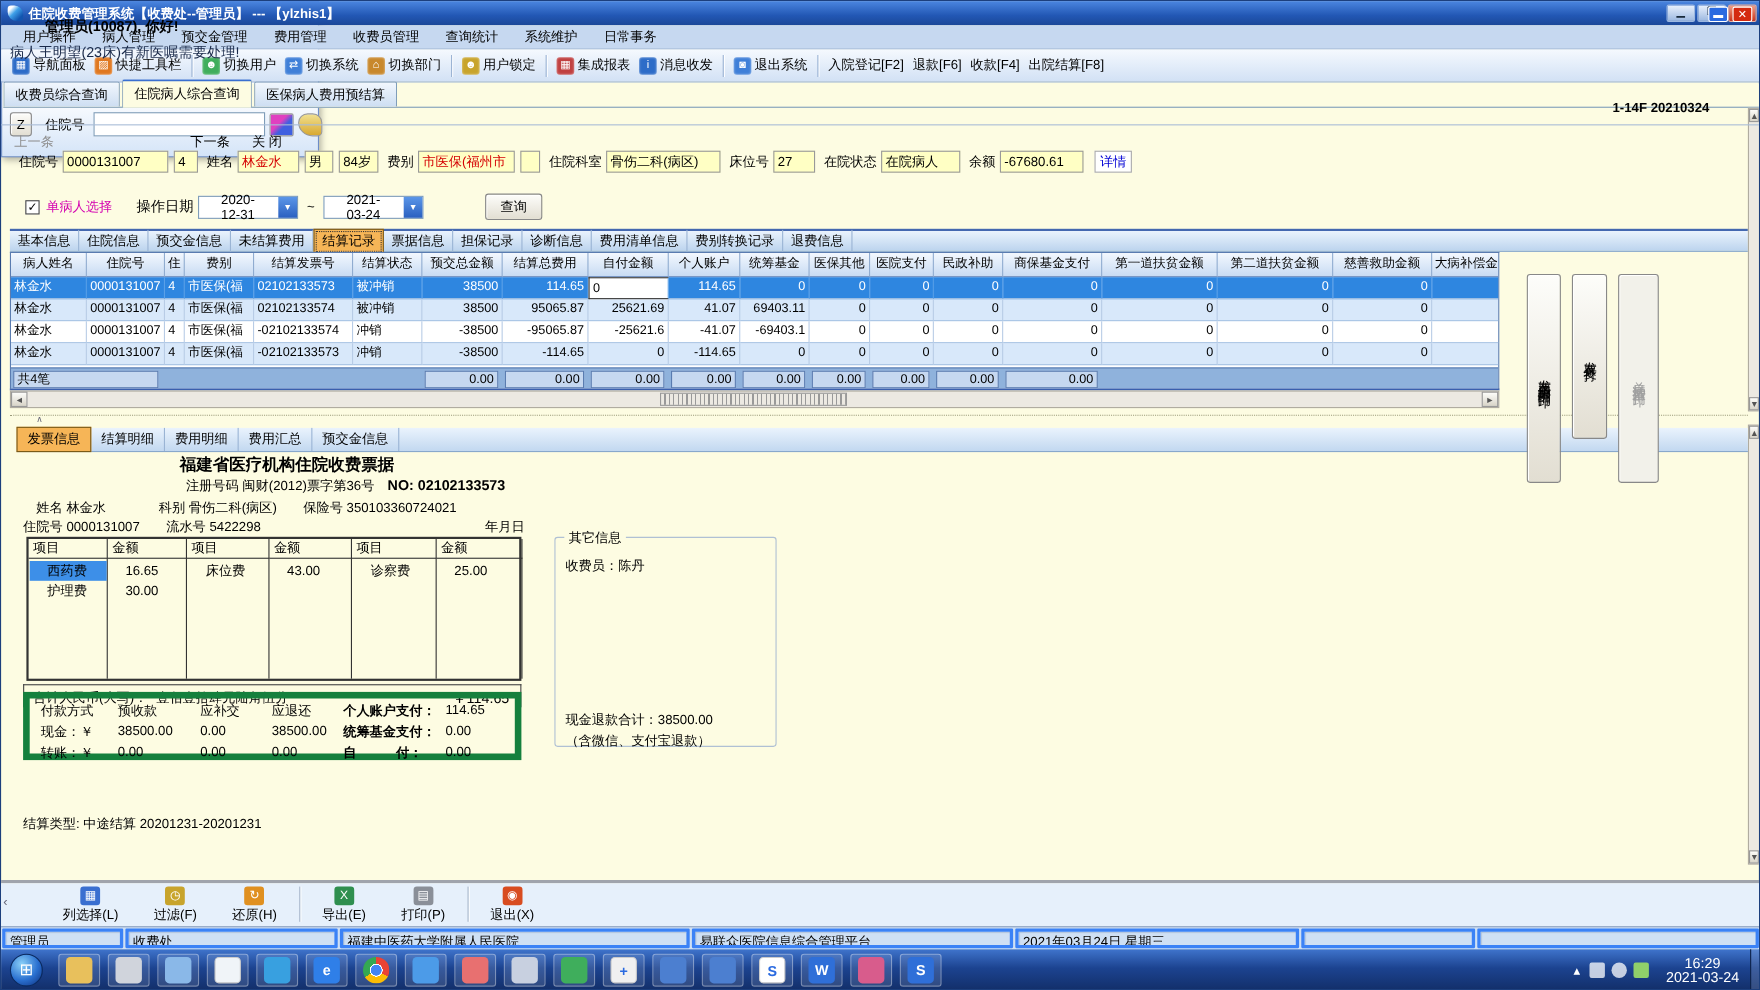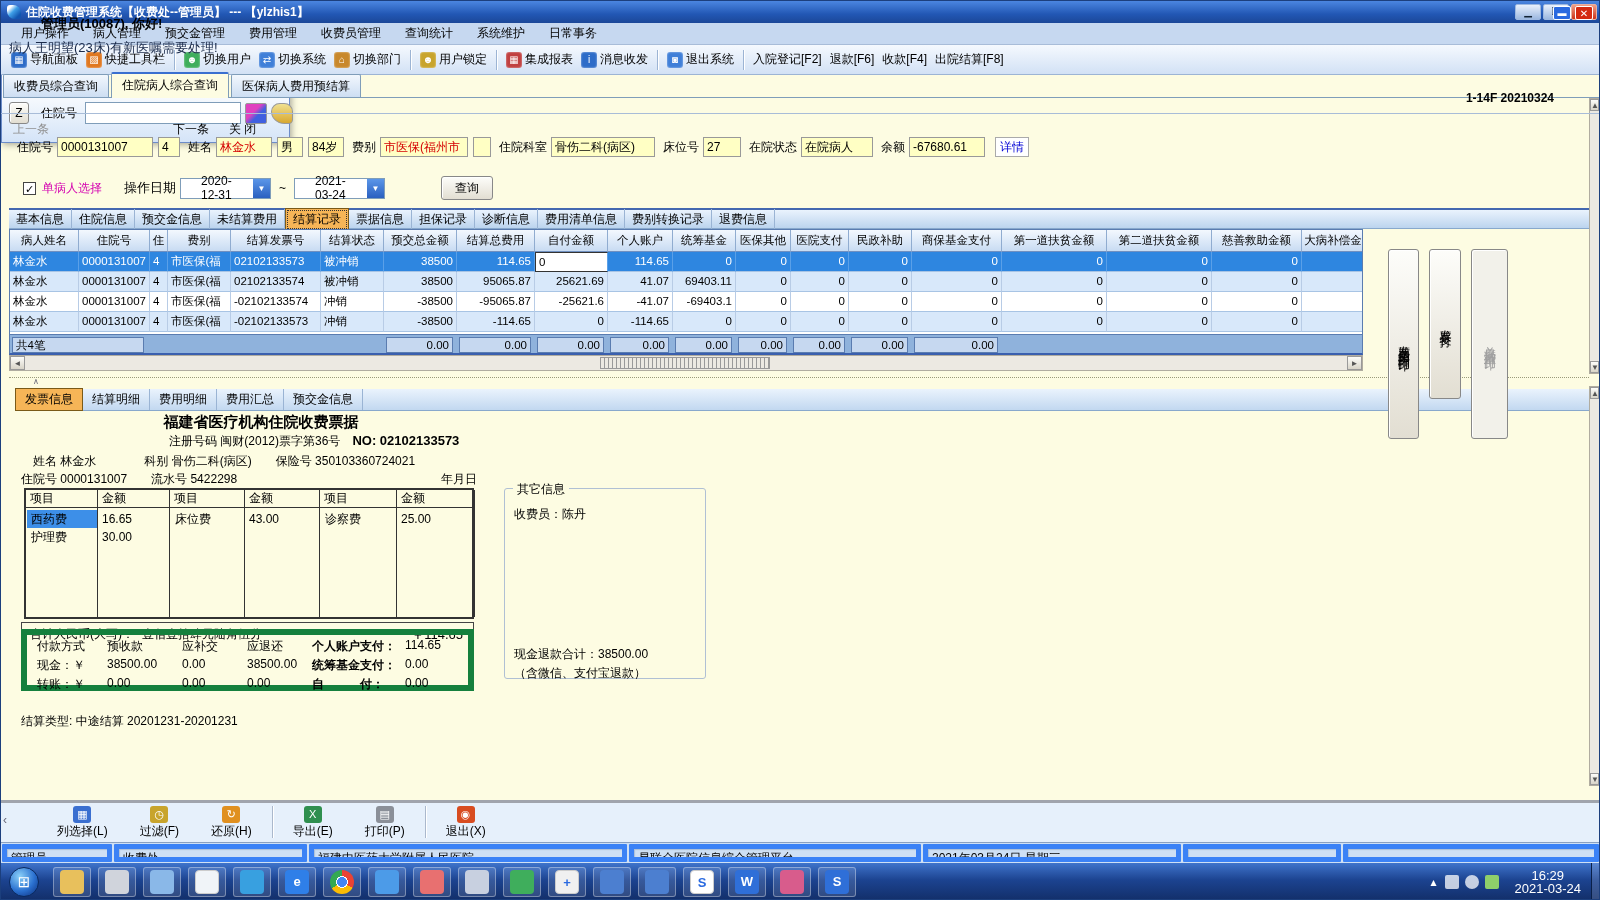--- a/index.html
+++ b/index.html
@@ -63,21 +63,21 @@
 .sidebtn{writing-mode:vertical-lr;text-orientation:upright;text-align:center;letter-spacing:2px;font-size:12px}
 .sidebtn.dis{color:#a0a0a0;background:#f2f1ea}
 
 #dtabs{left:14px;top:388px;height:22px;display:flex;align-items:center;background:linear-gradient(#eaf3fd,#c2d8f0);border-bottom:1px solid #88a8cc;width:1574px}
 .dtab{padding:2px 9px;border-right:1px solid #9ab4d4;white-space:nowrap}
 .dtab.active{background:#f6b557;border:1px solid #7a5a18}
 .inv{white-space:nowrap}
 #invtable{left:23px;top:487px;width:450px;height:131px;border:2px solid #333}
 .ivh{position:absolute;top:0;height:18px;border-right:1px solid #333;border-bottom:1px solid #333;line-height:17px;padding:0 4px;font-weight:normal}
 .ivcol{position:absolute;top:18px;bottom:0;border-right:1px solid #333}
-.ivc{position:absolute;height:18px;line-height:18px;padding:0 4px}
+.ivc{position:absolute;height:18px;line-height:18px;padding:0 16px}
 .ivsel{background:#3d8fe8}
 #totbox{left:20px;top:621px;width:453px;height:21px;border:1px solid #444;border-bottom:none}
 #paybox{left:20px;top:628px;width:453px;height:62px;border:6px solid #15803d}
 #otherbox{left:503px;top:487px;width:202px;height:191px;border:1px solid #b0c0d4;border-radius:3px}
 #otherttl{left:512px;top:480px;background:#fdfce2;padding:0 4px}
 
 #popup{left:1308px;top:700px;width:289px;height:142px;background:linear-gradient(#ffffff 60%,#d4e4f8);border:1px solid #6c8cc8;z-index:50;box-shadow:2px 2px 6px rgba(0,0,0,.3)}
 #popup .pmin{position:absolute;top:5px;right:28px;width:18px;height:14px;background:#2a6ae0;color:#fff;font-size:9px;line-height:12px;text-align:center;border:1px solid #fff;border-radius:2px}
 #popup .pclose{position:absolute;top:5px;right:6px;width:18px;height:14px;background:#d42a10;color:#fff;font-size:10px;line-height:13px;text-align:center;border:1px solid #fff;border-radius:2px}
 #popup .pttl{position:absolute;left:40px;top:14px;font-weight:bold;font-size:13px}
@@ -86,21 +86,21 @@
 #popup .psep{position:absolute;left:0;right:0;top:112px;border-top:1px solid #a8bcd8}
 #popup .plink{position:absolute;top:120px}
 
 #btdiv{left:0;top:799px;width:1600px;height:3px;background:#a0a4ac}
 #btbar{left:0;top:802px;width:1600px;height:39px;background:#e6f0fb;display:flex;align-items:flex-start;padding-left:40px}
 .bitem{display:flex;flex-direction:column;align-items:center;margin:3px 16px 0}
 .bicon{width:18px;height:17px;border-radius:3px;color:#fff;font-size:11px;line-height:17px;text-align:center}
 .bsep{width:1px;height:32px;background:#aab8cc;margin:3px 4px 0;box-shadow:1px 0 0 #fff}
 
 #statusbar{left:0;top:841px;width:1600px;height:21px;background:#cfe0f4;border-top:1px solid #8aa0c0;display:flex}
-.seg{border:5px solid #3b82f6;border-radius:1px;margin:1px 1px;padding:1px 4px;overflow:hidden;white-space:nowrap;box-shadow:inset 1px 1px 1px rgba(120,140,170,.4)}
+.seg{border:3px solid #3b82f6;border-radius:1px;margin:1px 1px;padding:1px 4px;overflow:hidden;white-space:nowrap;box-shadow:inset 1px 1px 1px rgba(120,140,170,.4)}
 
 #taskbar{left:0;top:862px;width:1600px;height:38px;background:linear-gradient(#3f74cc,#1c4390 45%,#122e68);z-index:40;display:flex;align-items:center}
 #orb{width:30px;height:30px;border-radius:50%;margin:0 14px 0 8px;background:radial-gradient(circle at 35% 30%,#8ad0f8,#2a70d0 55%,#0c2c78);border:1px solid #0a2a60;color:#fff;text-align:center;line-height:28px;font-size:15px}
 .tk{width:38px;height:30px;border-radius:3px;border:1px solid rgba(255,255,255,.35);background:rgba(255,255,255,.12);margin-right:7px;display:flex;align-items:center;justify-content:center}
 .tki{width:24px;height:24px;border-radius:4px;color:#fff;font-weight:bold;font-size:13px;line-height:24px;text-align:center}
 #tray{margin-left:auto;display:flex;align-items:center;color:#fff}
 .trayi{width:14px;height:14px;margin-right:6px;border-radius:2px;background:rgba(255,255,255,.75)}
 #clock{text-align:center;font-size:13px;line-height:13px;margin:0 10px;white-space:nowrap}
 #showdesk{width:10px;height:38px;border-left:1px solid #0a2048;background:rgba(255,255,255,.15)}
 .link{color:#0000d4}
@@ -446,21 +446,21 @@
       <div class="abs" style="left: 80px; top: 41px;">0.00</div>
       <div class="abs" style="left: 155px; top: 41px;">0.00</div>
       <div class="abs" style="left: 220px; top: 41px;">0.00</div>
       <div class="abs" style="left: 285px; top: 3px; font-weight: bold;">个人账户支付：</div>
       <div class="abs" style="left: 378px; top: 3px;">114.65</div>
       <div class="abs" style="left: 285px; top: 22px; font-weight: bold;">统筹基金支付：</div>
       <div class="abs" style="left: 378px; top: 22px;">0.00</div>
       <div class="abs" style="left: 285px; top: 41px; font-weight: bold;">自　　　付：</div>
       <div class="abs" style="left: 378px; top: 41px;">0.00</div>
     </div>
-  <div class="abs inv" style="left:20px;top:712px">结算类型: 中途结算 20201231-20201231</div>
+  <div class="abs inv" style="left:20px;top:740px">结算类型: 中途结算 20201231-20201231</div>
 
   <div id="otherbox" class="abs"></div>
   <div id="otherttl" class="abs">其它信息</div>
   <div class="abs" style="left:513px;top:505px">收费员：陈丹</div>
   <div class="abs" style="left:513px;top:645px">现金退款合计：38500.00</div>
   <div class="abs" style="left:513px;top:664px">（含微信、支付宝退款）</div>
 
   <div id="popup">
     <div class="pmin">▬</div>
     <div class="pclose">✕</div>

